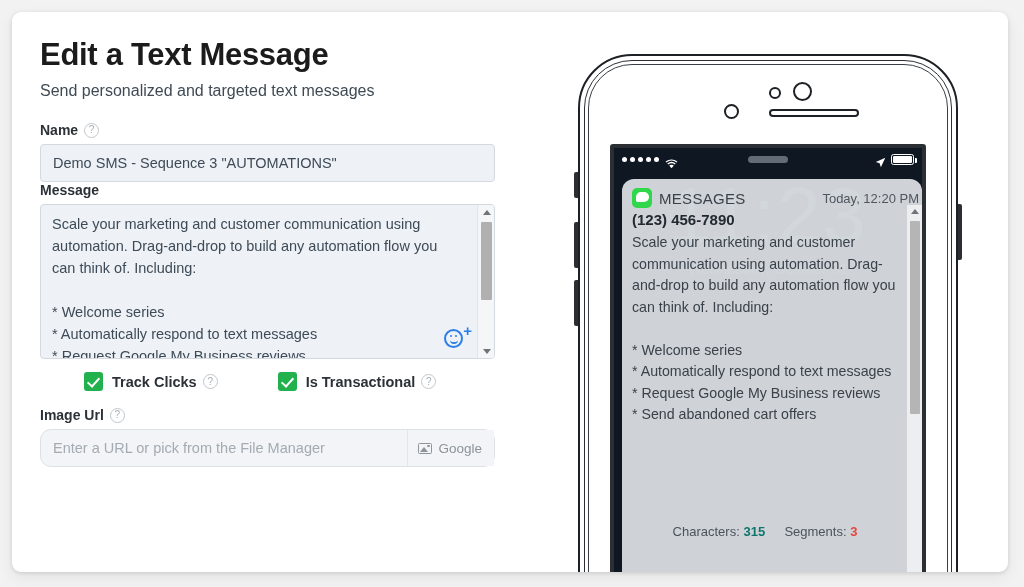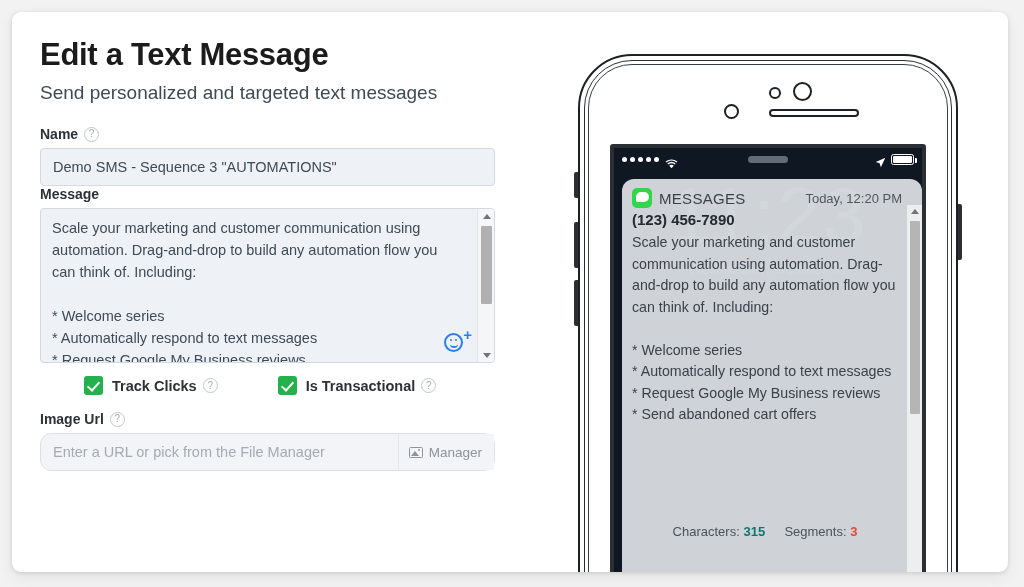--- a/index.html
+++ b/index.html
@@ -33,21 +33,21 @@
   }
   .page-title {
     font-size: 31px;
     font-weight: bold;
     color: #1b1b1b;
     letter-spacing: -0.3px;
     margin: 0 0 10px 0;
     line-height: 1.1;
   }
   .page-subtitle {
-    font-size: 19px;
+    font-size: 16px;
     color: #3f4a54;
     margin: 0 0 22px 0;
   }
   .field { margin-bottom: 0; }
   .field-label {
     font-size: 14px;
     font-weight: bold;
     color: #2b3137;
     display: flex;
     align-items: center;
@@ -444,21 +444,21 @@
     position: absolute;
     left: 8px; top: 31px;
     width: 300px; height: 452px;
     background: rgba(222,226,230,0.93);
     border-radius: 12px;
     overflow: hidden;
   }
   .notif-head {
     display: flex;
     align-items: center;
-    padding: 9px 20px 2px 10px;
+    padding: 9px 3px 2px 10px;
   }
   .msg-icon {
     width: 20px; height: 20px;
     background: #31d74b;
     border-radius: 5px;
     position: relative;
     flex: none;
     margin-right: 7px;
   }
   .msg-icon::after {
@@ -591,21 +591,21 @@
 
       <div class="field">
         <div class="field-label">
           <span>Image Url</span>
           <span class="help-icon">?</span>
         </div>
         <div class="url-wrap">
           <div class="url-placeholder">Enter a URL or pick from the File Manager</div>
           <div class="select-btn">
             <span class="img-icon"></span>
-            <span>Manager</span>
+            <span>Google</span>
           </div>
         </div>
       </div>
 
     </div>
 
     <div class="preview-col">
       <div class="phone">
         <div class="phone-outer"></div>
         <div class="phone-inner-line"></div>

